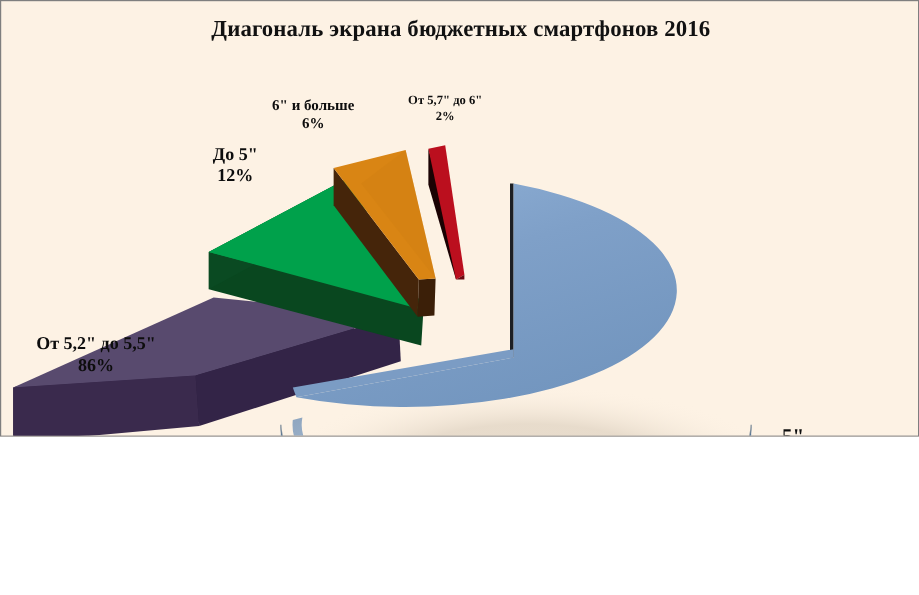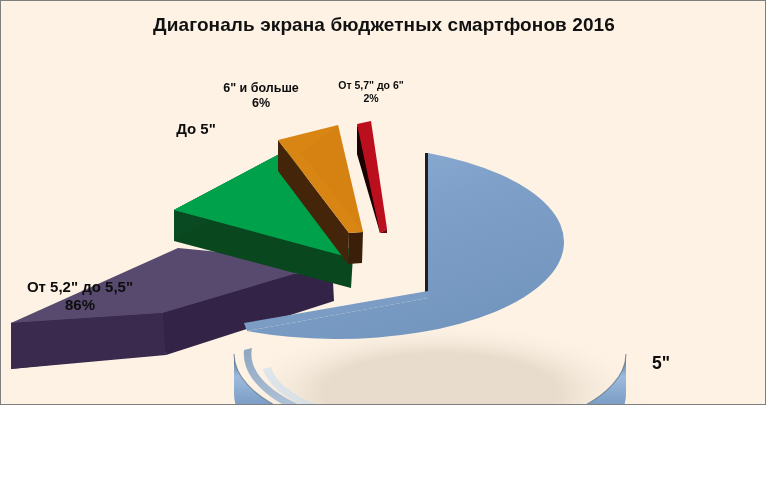--- a/index.html
+++ b/index.html
@@ -3,26 +3,26 @@
 <meta charset="utf-8">
 <style>
   html, body {
     margin: 0;
     padding: 0;
     background: #ffffff;
   }
   #chart-frame {
     position: relative;
     width: 766px;
-    height: 405px;
+    height: 364px;
     box-sizing: border-box;
     border: 1px solid #7f7f7f;
     background: #fdf2e4;
     overflow: hidden;
-    font-family: Liberation Sans, sans-serif;
+    font-family: Liberation Serif, serif;
   }
   #chart-title {
     position: absolute;
     left: 0;
     top: 13px;
     width: 766px;
     text-align: center;
     font-size: 19px;
     font-weight: bold;
     color: #111111;
@@ -150,20 +150,21 @@
                A 180,70 0 0 0 420,430
                L 420,423
                A 172,63 0 0 1 270,366 Z" fill="#c5dcf2" opacity="0.55"></path>
 
       <path d="M 233,353 A 196,84 0 0 0 625,353" fill="none" stroke="#48637c" stroke-width="1.2" opacity="0.6"></path>
     </g>
   </svg>
 
   <div class="slice-label" id="label-do5" style="color: rgb(13, 13, 13);">
     <span class="lbl-name">До 5"</span>
+    <span class="lbl-pct">12%</span>
   </div>
 
   <div class="slice-label" id="label-6plus" style="color: rgb(13, 13, 13);">
     <span class="lbl-name">6" и больше</span>
     <span class="lbl-pct">6%</span>
   </div>
 
   <div class="slice-label" id="label-57to6" style="color: rgb(13, 13, 13);">
     <span class="lbl-name">От 5,7" до 6"</span>
     <span class="lbl-pct">2%</span>

